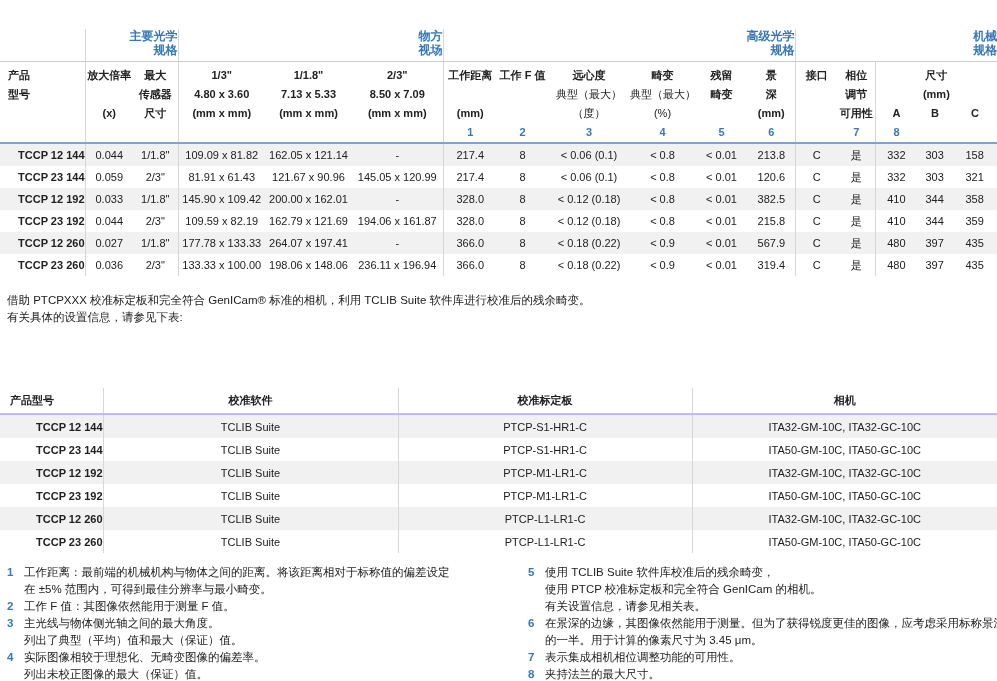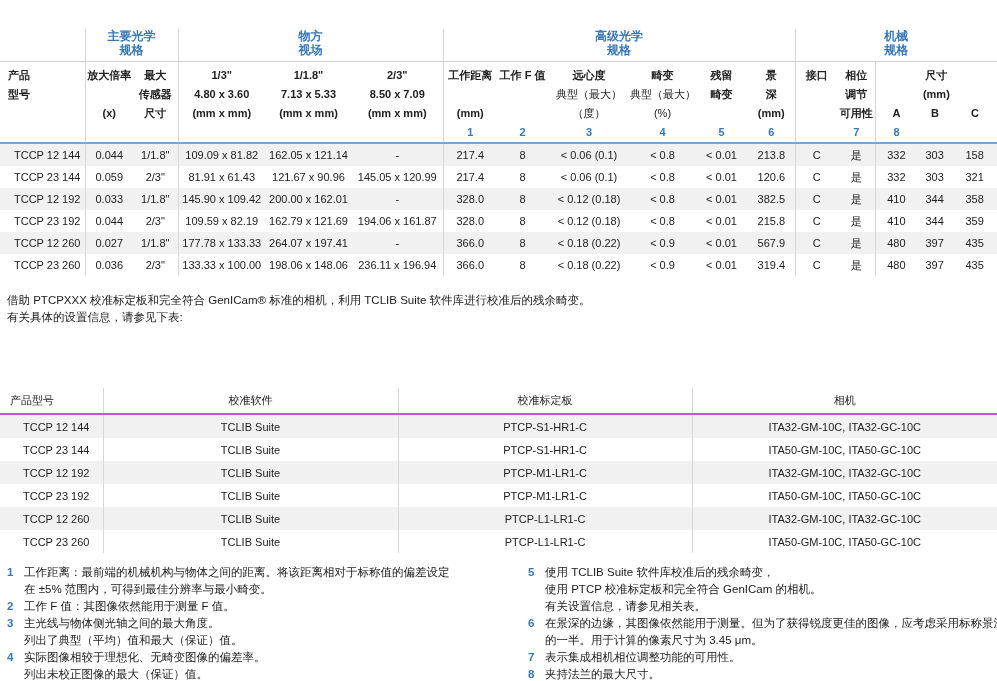--- a/index.html
+++ b/index.html
@@ -4,41 +4,41 @@
 <style>
   html,body{margin:0;padding:0;background:#fff;}
   body{width:997px;height:681px;overflow:hidden;color:#212121;
        font-family:"Liberation Sans","DejaVu Sans",sans-serif;}
   .page{padding-top:29px;}
   table{border-collapse:collapse;table-layout:fixed;width:997px;}
   td,th{padding:0;font-weight:normal;}
 
   
   .group-row td,.group-row th{border-bottom:1px solid #cdcdcd;vertical-align:bottom;padding-bottom:4px;}
-  .group-row th{font-size:12px;font-weight:bold;color:#3678b8;text-align:center;line-height:14px;white-space:nowrap;}
+  .group-row th{font-size:12px;font-weight:bold;color:#3678b8;text-align:right;line-height:14px;white-space:nowrap;}
   .gb{border-left:1px solid #d7d7d7;}
   #t1-head-row th{vertical-align:top;height:76px;padding-top:4px;border-bottom:2px solid #7aa5d0;}
   .hline{height:19px;line-height:19px;font-size:11px;font-weight:bold;text-align:center;white-space:nowrap;overflow:visible;}
   .hline.lt{font-weight:normal;}
   .hcell.left .hline{text-align:left;padding-left:8px;}
   .num{color:#3678b8;font-weight:bold;}
   .sub{display:grid;grid-template-columns:42px 35px 45px;}
   .sub span{text-align:center;}
   #t1-body td{height:22px;font-size:11px;text-align:center;white-space:nowrap;}
-  #t1-body td.model,#t2-body td.model{text-align:center;padding-left:10px;font-weight:normal;}
+  #t1-body td.model,#t2-body td.model{text-align:right;padding-left:10px;font-weight:bold;}
   tr.odd{background:#f1f1f2;}
   .bl{border-left:1px solid #d7d7d7;}
 
   
   .intro{margin:16px 0 0 7px;font-size:11.5px;line-height:17px;}
 
   
   #t2{margin-top:62px;}
-  #t2-head-row th{height:25px;font-size:11px;font-weight:normal;text-align:center;vertical-align:middle;
-                  border-bottom:2px solid #d946ef;white-space:nowrap;}
+  #t2-head-row th{height:25px;font-size:11px;font-weight:bold;text-align:center;vertical-align:middle;
+                  border-bottom:2px solid #c4b5fd;white-space:nowrap;}
   #t2-head-row th.left{text-align:left;padding-left:10px;}
   #t2-body td{height:23px;font-size:11px;text-align:center;white-space:nowrap;}
 
   
   .footnotes{display:flex;margin-top:11px;}
   .fncol{font-size:11.5px;line-height:17px;}
   .fncol.left{width:521px;}
   .fncol.right{width:476px;}
   .fn{display:flex;}
   .fnum{flex:none;width:17px;padding-left:7px;color:#3678b8;font-weight:bold;}

